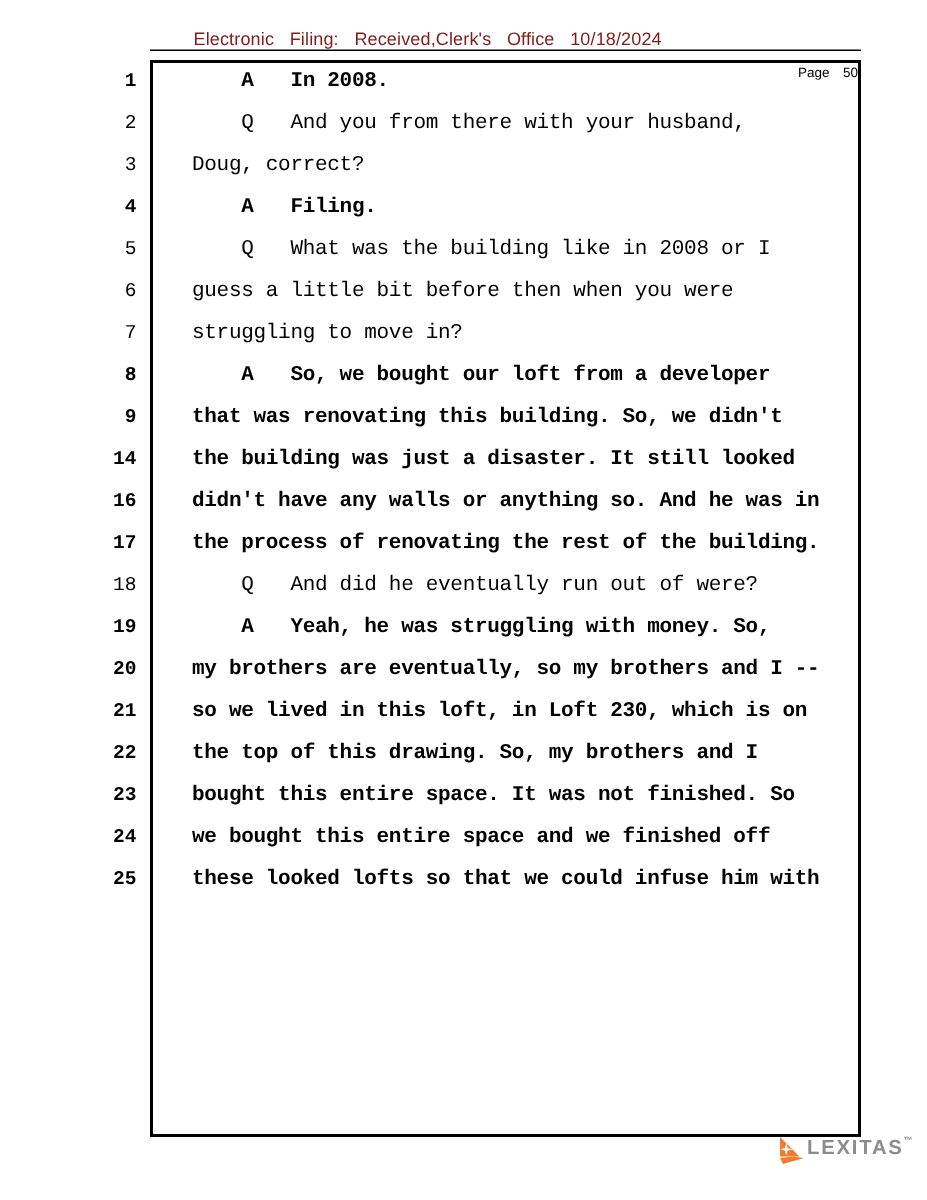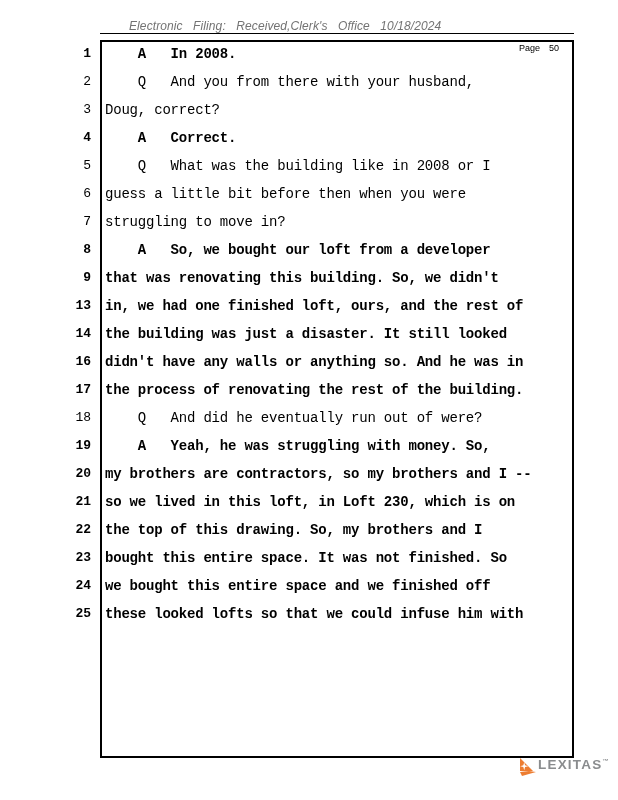--- a/index.html
+++ b/index.html
@@ -18,22 +18,21 @@
   }
   .header-text {
     position: absolute;
     left: 129px;
     top: 19px;
     font-family: "Liberation Sans", sans-serif;
     font-size: 12px;
     letter-spacing: 0.1px;
     word-spacing: 7px;
     white-space: nowrap;
-    color: #737373;
-    font-style: italic;
+    color: #7f1d1d;
   }
   .header-underline {
     position: absolute;
     left: 100px;
     top: 33px;
     width: 474px;
     height: 0;
     border-top: 1.5px solid #000;
   }
   .transcript-box {
@@ -41,21 +40,21 @@
     left: 100px;
     top: 40px;
     width: 474px;
     height: 718px;
     border: 2px solid #000;
     box-sizing: border-box;
   }
   .page-label {
     position: absolute;
     top: 1px;
-    right: 13px;
+    right: 0;
     display: flex;
     gap: 9px;
     font-family: "Liberation Sans", sans-serif;
     font-size: 9px;
     color: #000;
   }
   .lines {
     position: absolute;
     top: -2px;
     left: 0;
@@ -72,21 +71,21 @@
     position: absolute;
     left: -38px;
     top: 0;
     width: 27px;
     text-align: right;
     font-family: "Liberation Mono", "DejaVu Sans Mono", monospace;
     font-size: 13px;
   }
   .line-text {
     display: block;
-    padding-left: 3px;
+    padding-left: 26px;
     font-family: "Liberation Mono", "DejaVu Sans Mono", monospace;
     font-size: 14px;
     white-space: pre;
     letter-spacing: -0.2px;
   }
   .footer-logo {
     position: absolute;
     left: 519px;
     top: 757px;
     display: flex;
@@ -130,21 +129,21 @@
         <div class="line-row">
           <span class="line-num">2</span>
           <span class="line-text">    Q   And you from there with your husband,</span>
         </div>
         <div class="line-row">
           <span class="line-num">3</span>
           <span class="line-text">Doug, correct?</span>
         </div>
         <div class="line-row bold">
           <span class="line-num">4</span>
-          <span class="line-text">    A   Correct.</span>
+          <span class="line-text">    A   Filing.</span>
         </div>
         <div class="line-row">
           <span class="line-num">5</span>
           <span class="line-text">    Q   What was the building like in 2008 or I</span>
         </div>
         <div class="line-row">
           <span class="line-num">6</span>
           <span class="line-text">guess a little bit before then when you were</span>
         </div>
         <div class="line-row">
@@ -153,24 +152,20 @@
         </div>
         <div class="line-row bold">
           <span class="line-num">8</span>
           <span class="line-text">    A   So, we bought our loft from a developer</span>
         </div>
         <div class="line-row bold">
           <span class="line-num">9</span>
           <span class="line-text">that was renovating this building. So, we didn't</span>
         </div>
         <div class="line-row bold">
-          <span class="line-num">13</span>
-          <span class="line-text">in, we had one finished loft, ours, and the rest of</span>
-        </div>
-        <div class="line-row bold">
           <span class="line-num">14</span>
           <span class="line-text">the building was just a disaster. It still looked</span>
         </div>
         <div class="line-row bold">
           <span class="line-num">16</span>
           <span class="line-text">didn't have any walls or anything so. And he was in</span>
         </div>
         <div class="line-row bold">
           <span class="line-num">17</span>
           <span class="line-text">the process of renovating the rest of the building.</span>
@@ -178,21 +173,21 @@
         <div class="line-row">
           <span class="line-num">18</span>
           <span class="line-text">    Q   And did he eventually run out of were?</span>
         </div>
         <div class="line-row bold">
           <span class="line-num">19</span>
           <span class="line-text">    A   Yeah, he was struggling with money. So,</span>
         </div>
         <div class="line-row bold">
           <span class="line-num">20</span>
-          <span class="line-text">my brothers are contractors, so my brothers and I --</span>
+          <span class="line-text">my brothers are eventually, so my brothers and I --</span>
         </div>
         <div class="line-row bold">
           <span class="line-num">21</span>
           <span class="line-text">so we lived in this loft, in Loft 230, which is on</span>
         </div>
         <div class="line-row bold">
           <span class="line-num">22</span>
           <span class="line-text">the top of this drawing. So, my brothers and I</span>
         </div>
         <div class="line-row bold">

